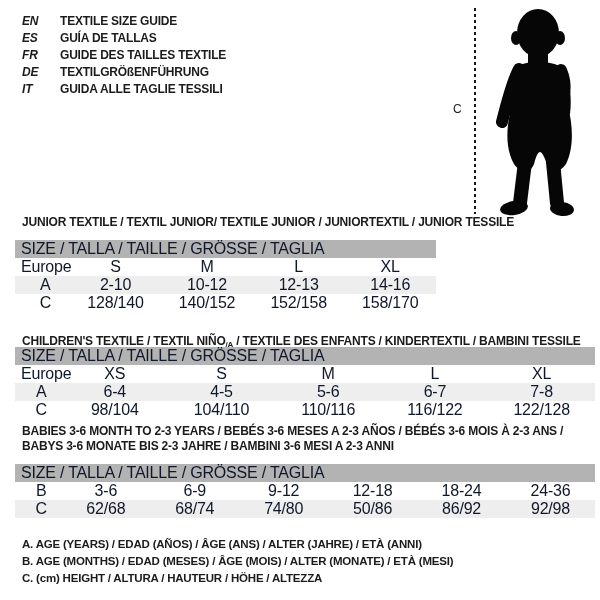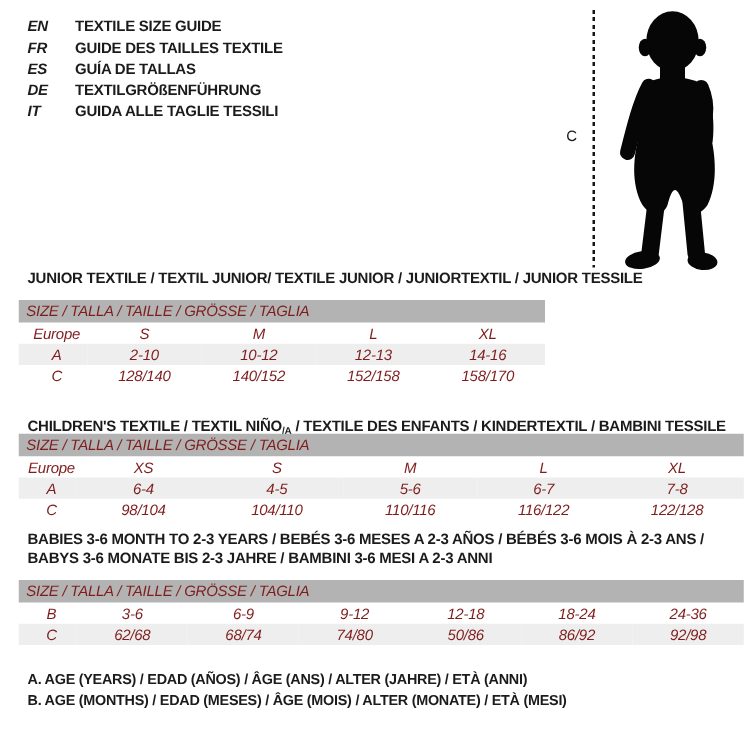--- a/index.html
+++ b/index.html
@@ -20,21 +20,21 @@
   }
   .c-label{position:absolute;left:5px;top:98px;font-size:12px;font-weight:normal;}
   .figure svg{position:absolute;left:38px;top:2px;}
   
   .section-title{
     position:absolute;left:22px;font-size:12px;font-weight:bold;line-height:15px;white-space:nowrap;
   }
   .title-sub{font-size:8px;vertical-align:-2px;}
   table.size-table{
     position:absolute;border-collapse:collapse;table-layout:fixed;
-    font-size:12px;color:#7f1d1d;font-style:italic;
+    font-size:16px;color:#0f172a;
   }
   table.size-table th.bar{
     background:#b3b3b3;font-weight:normal;text-align:left;
     height:18px;padding:0 0 0 6px;letter-spacing:-0.2px;
   }
   table.size-table td{height:17px;padding:0;text-align:center;font-weight:normal;white-space:nowrap;}
   table.size-table td.lbl{text-align:center;padding-left:6px;}
   table.size-table tr.shaded td{background:#eeeeee;}
   
   .footnotes{position:absolute;left:22px;top:536px;}
@@ -44,26 +44,26 @@
 <body>
 
 <div id="canvas">
 
   <div class="langs">
     <div class="lang-row">
       <span class="lang-code">EN</span>
       <span class="lang-label">TEXTILE SIZE GUIDE</span>
     </div>
     <div class="lang-row">
+      <span class="lang-code">ES</span>
+      <span class="lang-label">GUÍA DE TALLAS</span>
+    </div>
+    <div class="lang-row">
       <span class="lang-code">FR</span>
       <span class="lang-label">GUIDE DES TAILLES TEXTILE</span>
-    </div>
-    <div class="lang-row">
-      <span class="lang-code">ES</span>
-      <span class="lang-label">GUÍA DE TALLAS</span>
     </div>
     <div class="lang-row">
       <span class="lang-code">DE</span>
       <span class="lang-label">TEXTILGRÖßENFÜHRUNG</span>
     </div>
     <div class="lang-row">
       <span class="lang-code">IT</span>
       <span class="lang-label">GUIDA ALLE TAGLIE TESSILI</span>
     </div>
   </div>
@@ -221,15 +221,16 @@
         <td>50/86</td>
         <td>86/92</td>
         <td>92/98</td>
       </tr>
     </tbody>
   </table>
 
   <div class="footnotes">
     <div class="footnote">A. AGE (YEARS) / EDAD (AÑOS) / ÂGE (ANS) / ALTER (JAHRE) / ETÀ (ANNI)</div>
     <div class="footnote">B. AGE (MONTHS) / EDAD (MESES) / ÂGE (MOIS) / ALTER (MONATE) / ETÀ (MESI)</div>
+    <div class="footnote">C. (cm) HEIGHT / ALTURA / HAUTEUR / HÖHE / ALTEZZA</div>
   </div>
 
 </div>
 
 </body></html>

